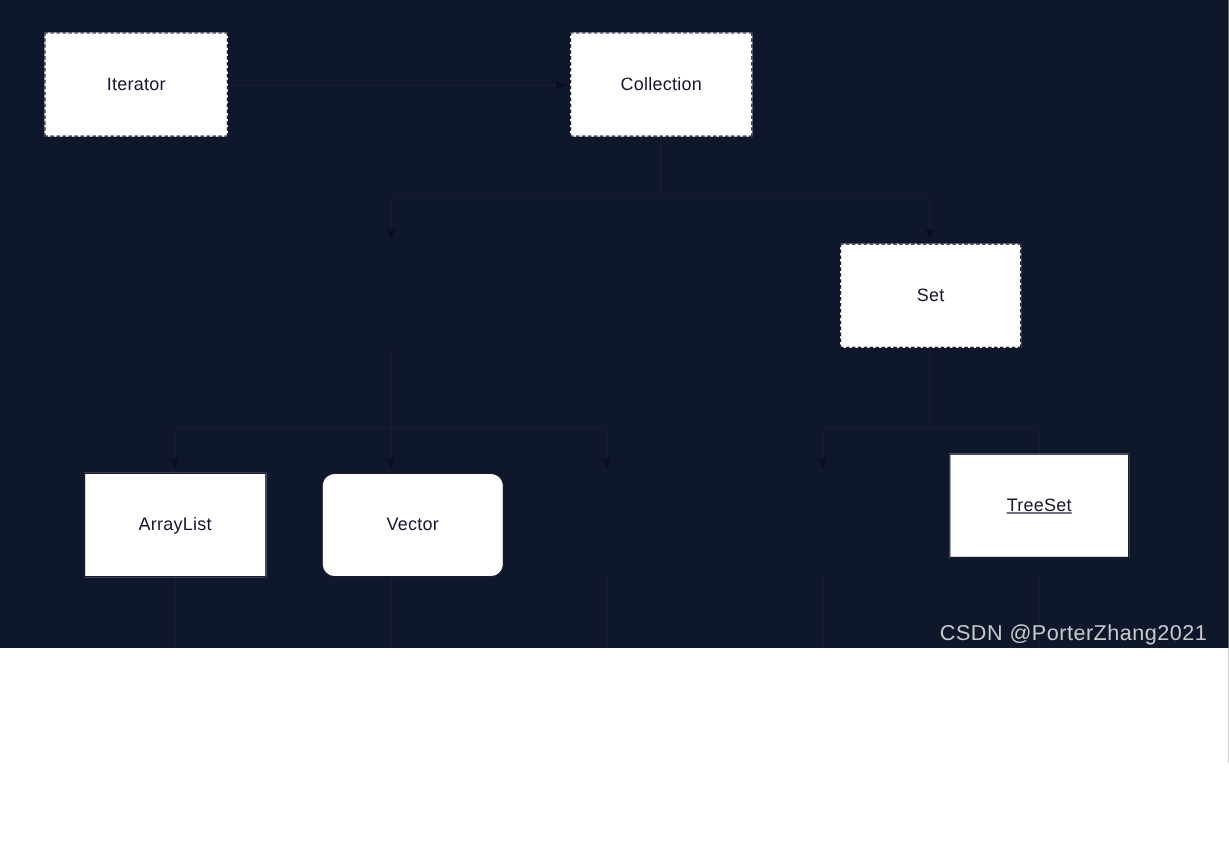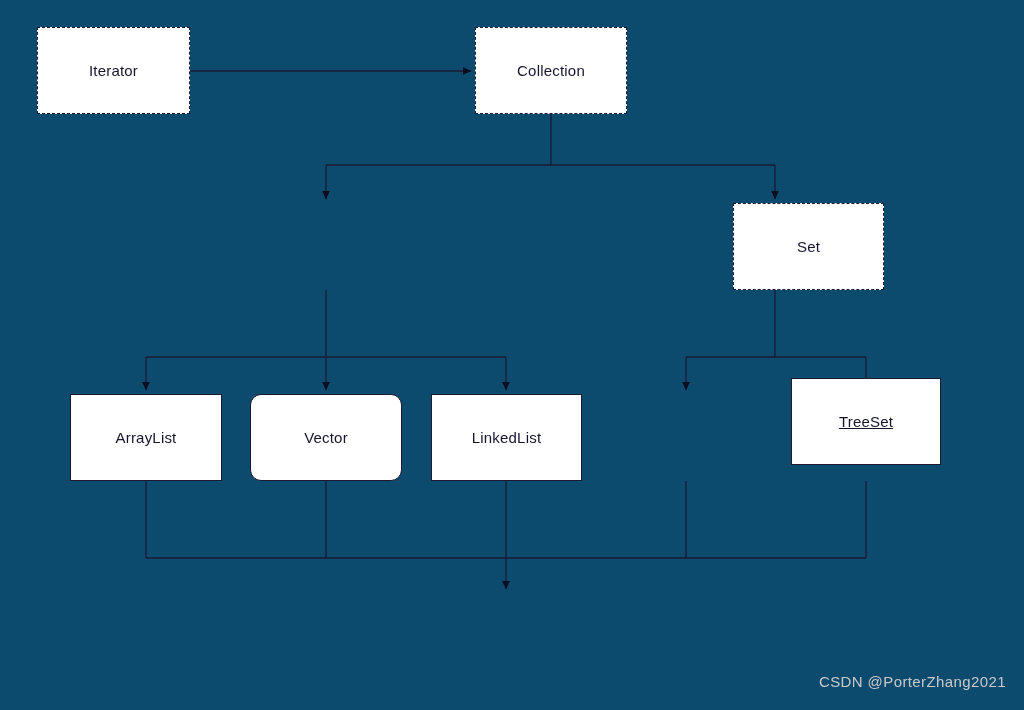--- a/index.html
+++ b/index.html
@@ -7,22 +7,22 @@
     margin: 0;
     padding: 0;
     background: #ffffff;
   }
   body {
     font-family: "Liberation Sans", sans-serif;
   }
   #canvas {
     position: relative;
     width: 1024px;
-    height: 710px;
-    background: #0c4a6e;
+    height: 540px;
+    background: #0f172a;
     overflow: hidden;
   }
   #wires {
     position: absolute;
     left: 0;
     top: 0;
     width: 1024px;
     height: 710px;
     pointer-events: none;
   }
@@ -45,23 +45,23 @@
   .node.dashed {
     border: 1.6px dashed #1a1a33;
   }
   .node-label {
     display: block;
     pointer-events: none;
   }
   #watermark {
     position: absolute;
     right: 18px;
-    bottom: 20px;
+    bottom: 2px;
     color: #c9c9cc;
-    font-size: 15px;
+    font-size: 18px;
     letter-spacing: 0.4px;
     white-space: nowrap;
     user-select: none;
   }
 </style>
 </head>
 <body>
 
 <div id="canvas">
 
@@ -105,35 +105,32 @@
 
   <div class="node dashed" style="left:37px; top:27px; width:153px; height:87px;">
     <span class="node-label">Iterator</span>
   </div>
 
   <div class="node dashed" style="left:475px; top:27px; width:152px; height:87px;text-align:center;">
     <span class="node-label">Collection</span>
   </div>
 
 
-  <div class="node dashed" style="left:733px; top:203px; width:151px; height:87px;">
+  <div class="node dashed" style="left:700px; top:203px; width:151px; height:87px;">
     <span class="node-label">Set</span>
   </div>
 
   <div class="node solid" style="left:70px; top:394px; width:152px; height:87px;">
     <span class="node-label">ArrayList</span>
   </div>
 
-  <div class="node solid" style="left:250px; top:394px; width:152px; height:87px;border-radius:11px;">
+  <div class="node solid" style="left:268px; top:394px; width:152px; height:87px;border-radius:11px;">
     <span class="node-label">Vector</span>
   </div>
 
-  <div class="node solid" style="left:431px; top:394px; width:151px; height:87px;">
-    <span class="node-label">LinkedList</span>
-  </div>
 
 
   <div class="node solid" style="left:791px; top:378px; width:150px; height:87px;text-decoration:underline;">
     <span class="node-label">TreeSet</span>
   </div>
 
 
   <div id="watermark">CSDN @PorterZhang2021</div>
 
 </div>

